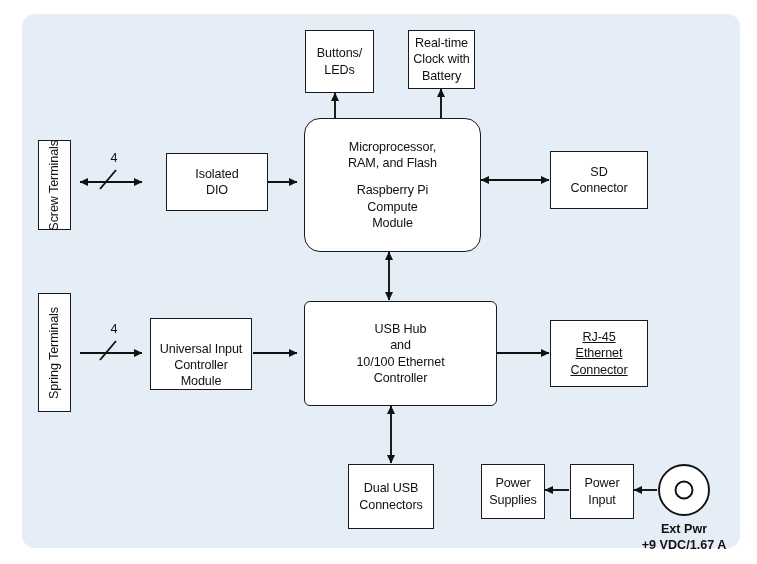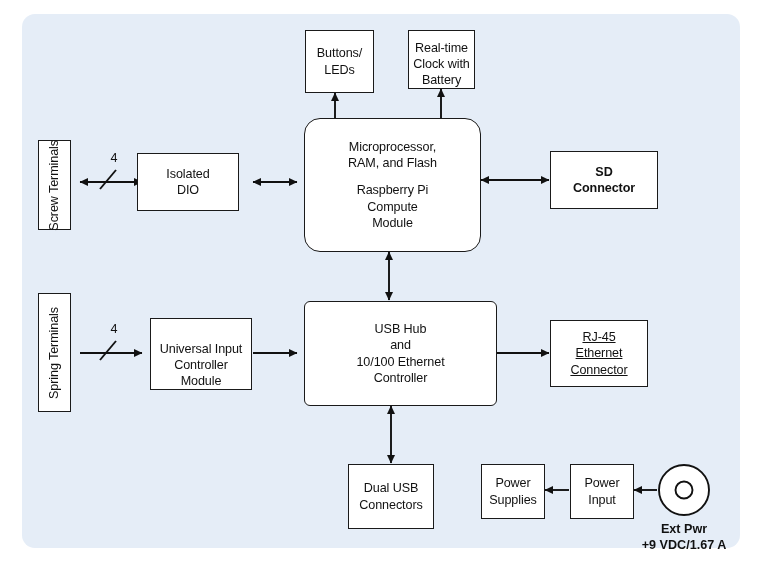--- a/index.html
+++ b/index.html
@@ -116,21 +116,21 @@
   <div class="lbl" style="left:104px; top:150px; width:20px;">4</div>
   <div class="lbl" style="left:104px; top:321px; width:20px;">4</div>
 
   <div class="blk" style="left:38px; top:140px; width:33px; height:90px;">
     <span class="vert">Screw Terminals</span>
   </div>
   <div class="blk" style="left:38px; top:293px; width:33px; height:119px;">
     <span class="vert">Spring Terminals</span>
   </div>
 
-  <div class="blk" style="left:137px; top:153px; width:102px; height:58px;">
+  <div class="blk" style="left:166px; top:153px; width:102px; height:58px;">
     <span class="lines">
       <span>Isolated</span><br>
       <span>DIO</span>
     </span>
   </div>
 
   <div class="blk" style="left:150px; top:318px; width:102px; height:72px;align-items:flex-end;">
     <span class="lines">
       <span>Universal Input</span><br>
       <span>Controller</span><br>
@@ -138,40 +138,40 @@
     </span>
   </div>
 
   <div class="blk" style="left:305px; top:30px; width:69px; height:63px;">
     <span class="lines">
       <span>Buttons/</span><br>
       <span>LEDs</span>
     </span>
   </div>
 
-  <div class="blk" style="left:408px; top:30px; width:67px; height:59px;align-items:flex-end;">
+  <div class="blk" style="left:408px; top:30px; width:67px; height:59px;">
     <span class="lines">
       <span>Real-time</span><br>
       <span>Clock with</span><br>
       <span>Battery</span>
     </span>
   </div>
 
   <div class="blk" style="left:304px; top:118px; width:177px; height:134px;border-radius:16px;">
     <span class="lines">
       <span>Microprocessor,</span><br>
       <span>RAM, and Flash</span>
       <span class="gap"></span>
       <span>Raspberry Pi</span><br>
       <span>Compute</span><br>
       <span>Module</span>
     </span>
   </div>
 
-  <div class="blk" style="left:550px; top:151px; width:108px; height:58px;font-weight:bold;">
+  <div class="blk" style="left:550px; top:151px; width:98px; height:58px;">
     <span class="lines">
       <span>SD</span><br>
       <span>Connector</span>
     </span>
   </div>
 
   <div class="blk" style="left:304px; top:301px; width:193px; height:105px;border-radius:6px;">
     <span class="lines">
       <span>USB Hub</span><br>
       <span>and</span><br>

